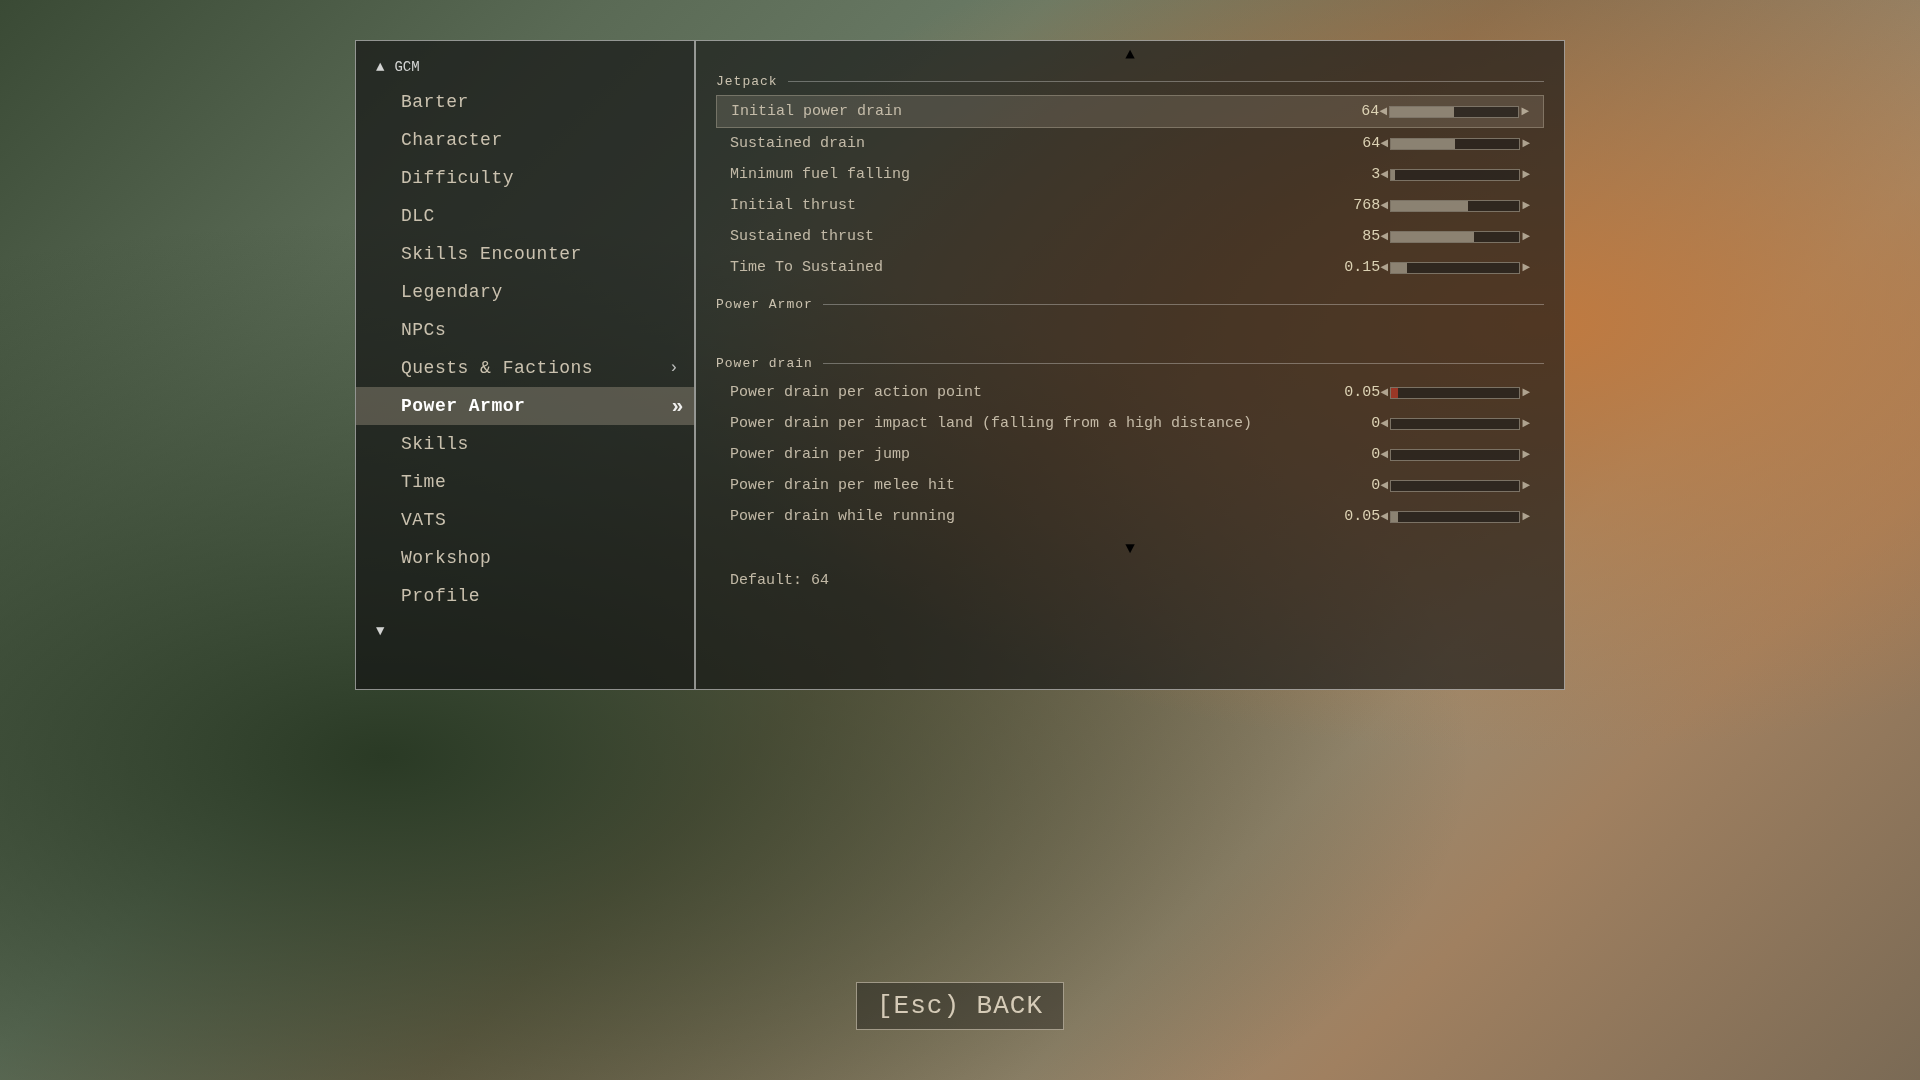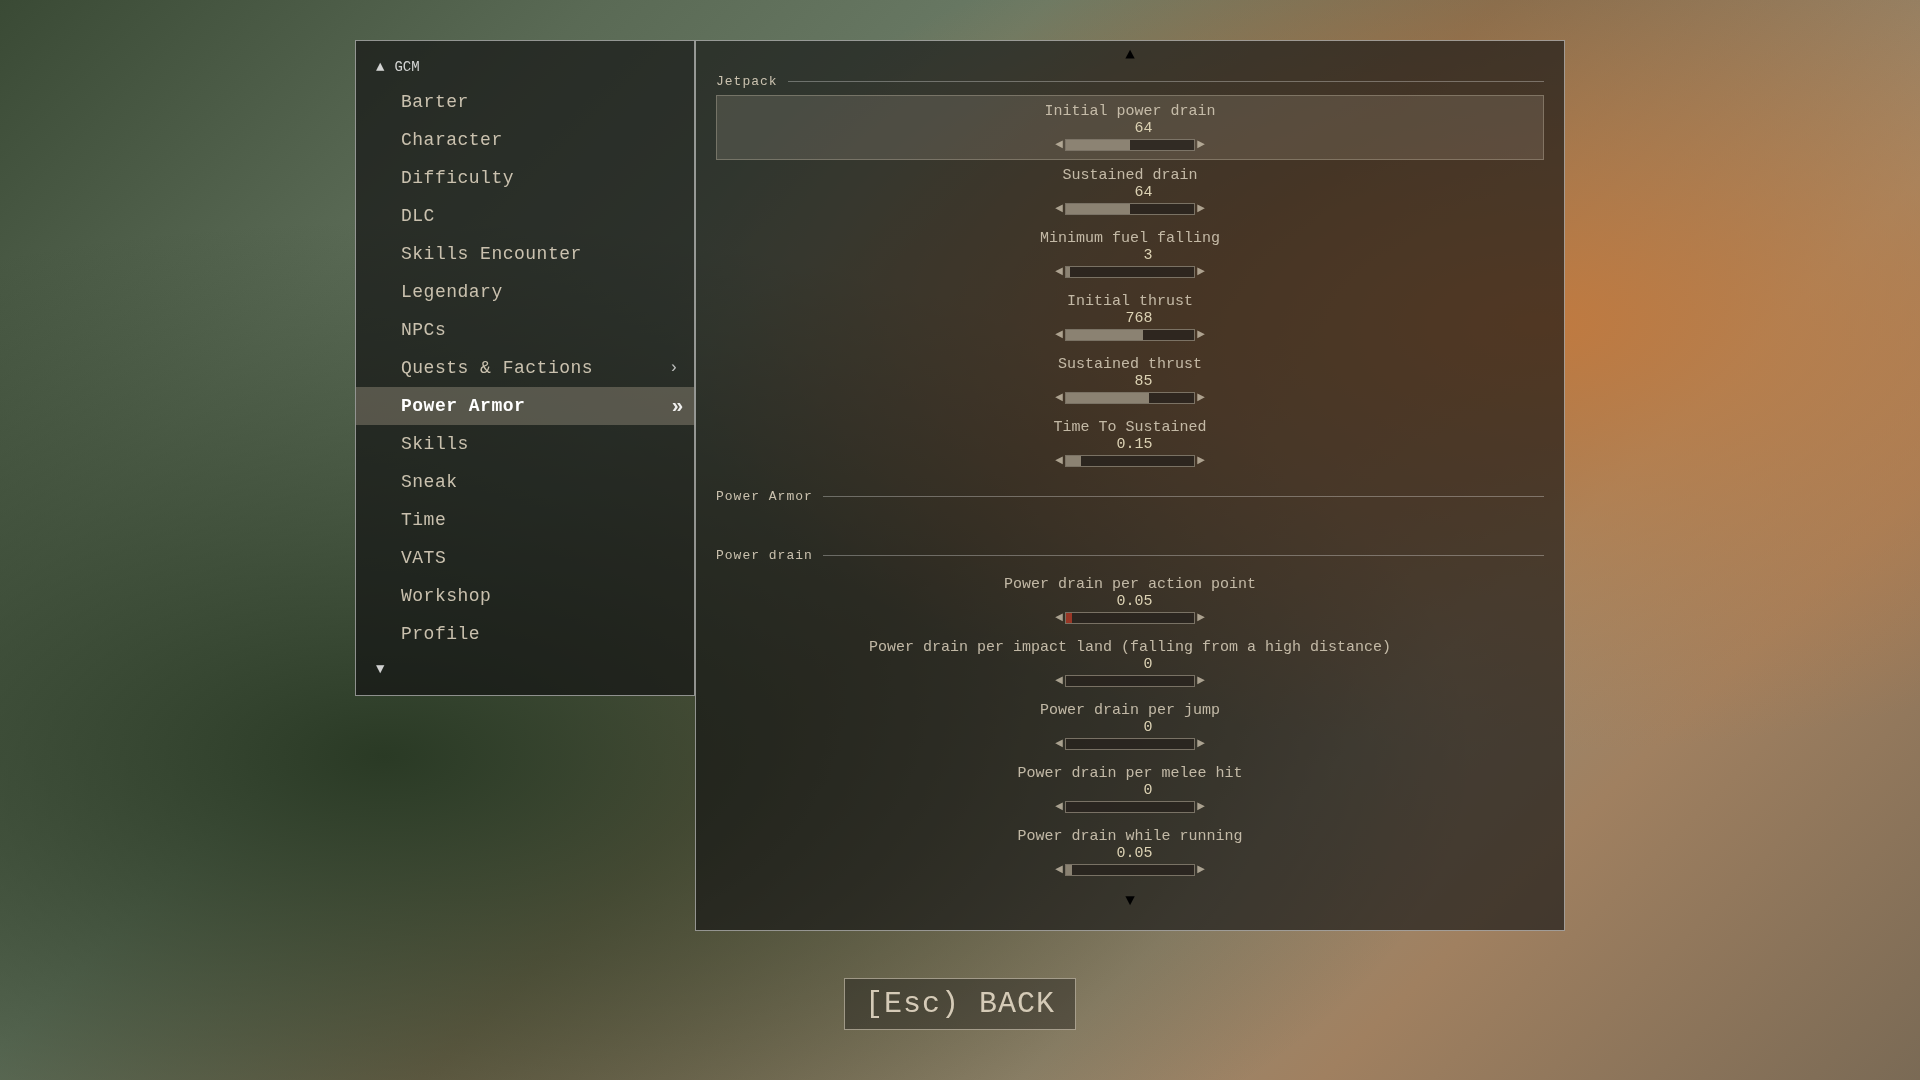--- a/index.html
+++ b/index.html
@@ -127,21 +127,20 @@
       height: 1px;
       background: rgba(255,255,255,0.3);
     }
 
     .settings-row {
       display: flex;
       align-items: center;
       padding: 7px 14px;
       color: rgba(210,200,180,0.9);
       font-size: 15px;
-      flex-direction: column;
     }
 
     .settings-row.highlighted {
       background: rgba(220,210,190,0.15);
       border: 1px solid rgba(220,210,190,0.3);
     }
 
     .settings-row .label {
       flex: 1;
       font-size: 15px;
@@ -202,21 +201,21 @@
       bottom: 50px;
       left: 0;
       right: 0;
       display: flex;
       justify-content: center;
       align-items: center;
     }
 
     .esc-button {
       color: rgba(220,210,190,0.95);
-      font-size: 30px;
+      font-size: 26px;
       font-family: 'Courier New', monospace;
       letter-spacing: 1px;
       border: 1px solid rgba(220,210,190,0.6);
       padding: 8px 20px;
       background: rgba(20,20,20,0.4);
       cursor: pointer;
     }
   </style>
 </head>
 <body>
@@ -257,23 +256,20 @@
         <span>Quests &amp; Factions</span>
         <span class="arrow-right">›</span>
       </div>
       <div class="menu-item active">
         <span>Power Armor</span>
       </div>
       <div class="menu-item">
         <span>Skills</span>
       </div>
       <div class="menu-item">
-        <span>Sneak</span>
-      </div>
-      <div class="menu-item">
         <span>Time</span>
       </div>
       <div class="menu-item">
         <span>VATS</span>
       </div>
       <div class="menu-item">
         <span>Workshop</span>
       </div>
       <div class="menu-item">
         <span>Profile</span>
@@ -432,19 +428,20 @@
             <div class="slider-fill" style="width:5%"></div>
           </div>
           <span class="slider-arrow-right">►</span>
         </div>
       </div>
 
       <div style="display:flex;justify-content:center;margin-top:8px;">
         <span>▼</span>
       </div>
 
+      <div class="default-text">Default: 64</div>
     </div>
   </div>
 </div>
 
 <div class="bottom-bar">
   <div class="esc-button">[Esc) BACK</div>
 </div>
 
 </body></html>

